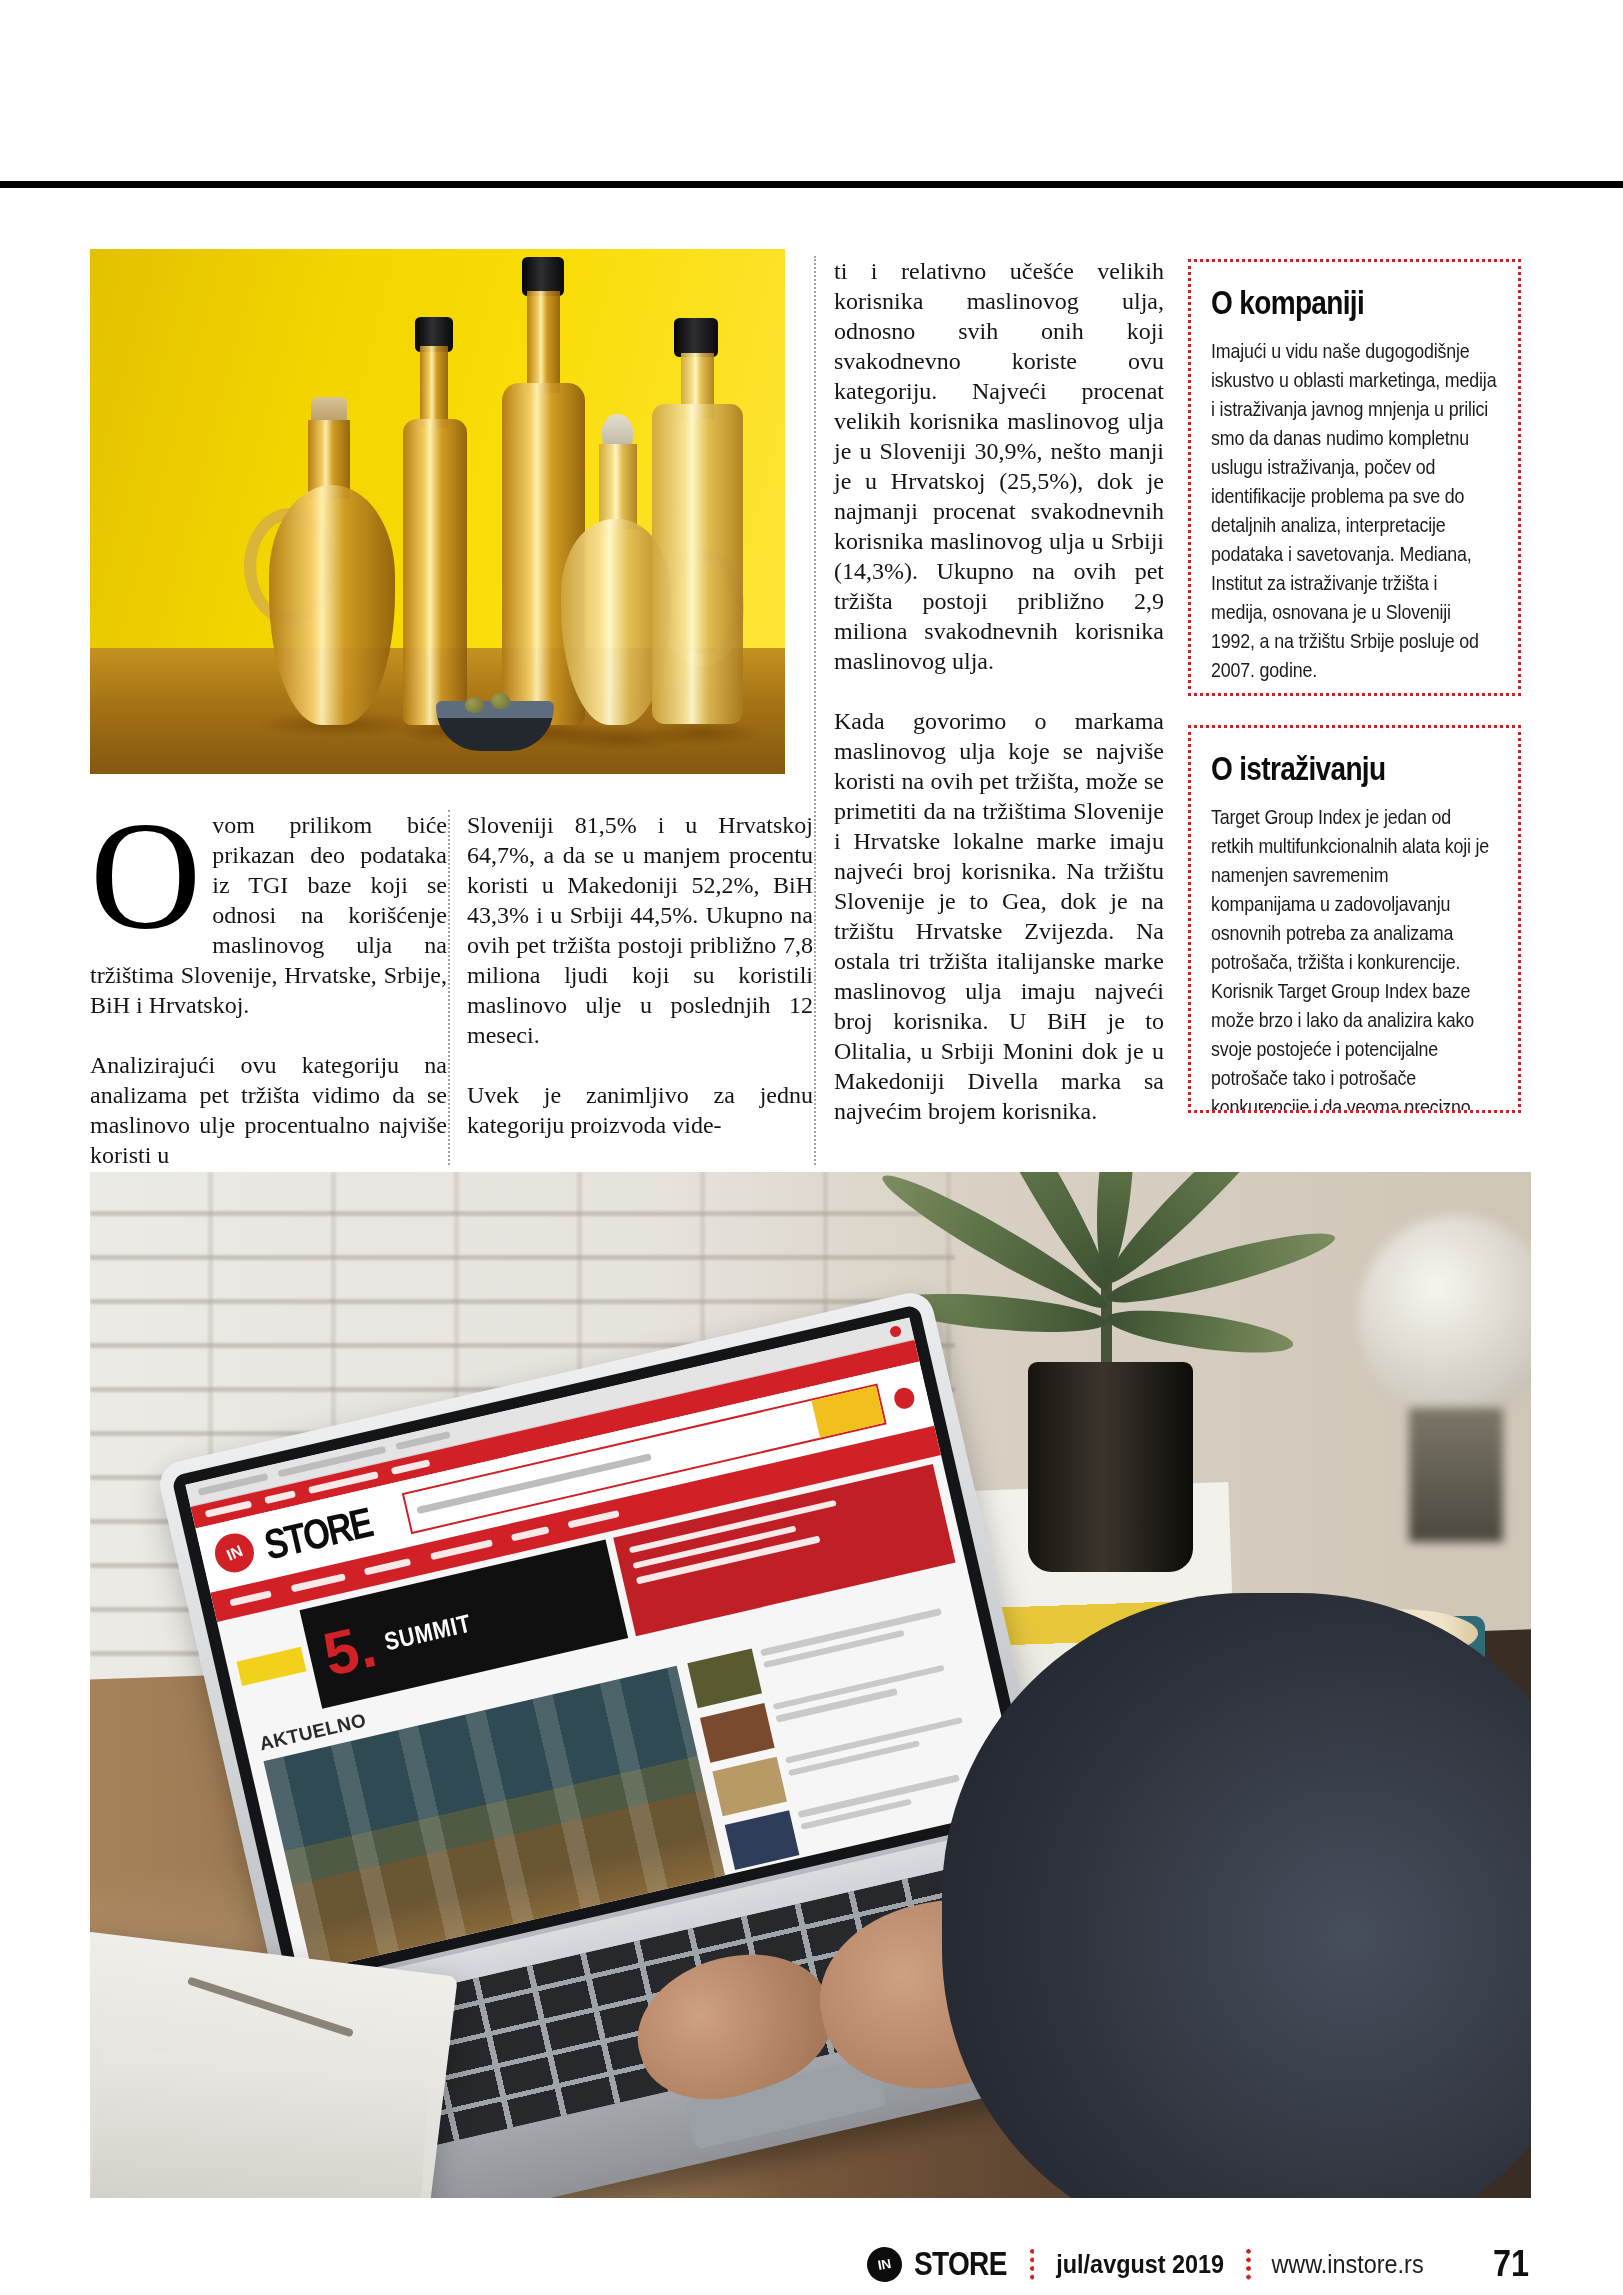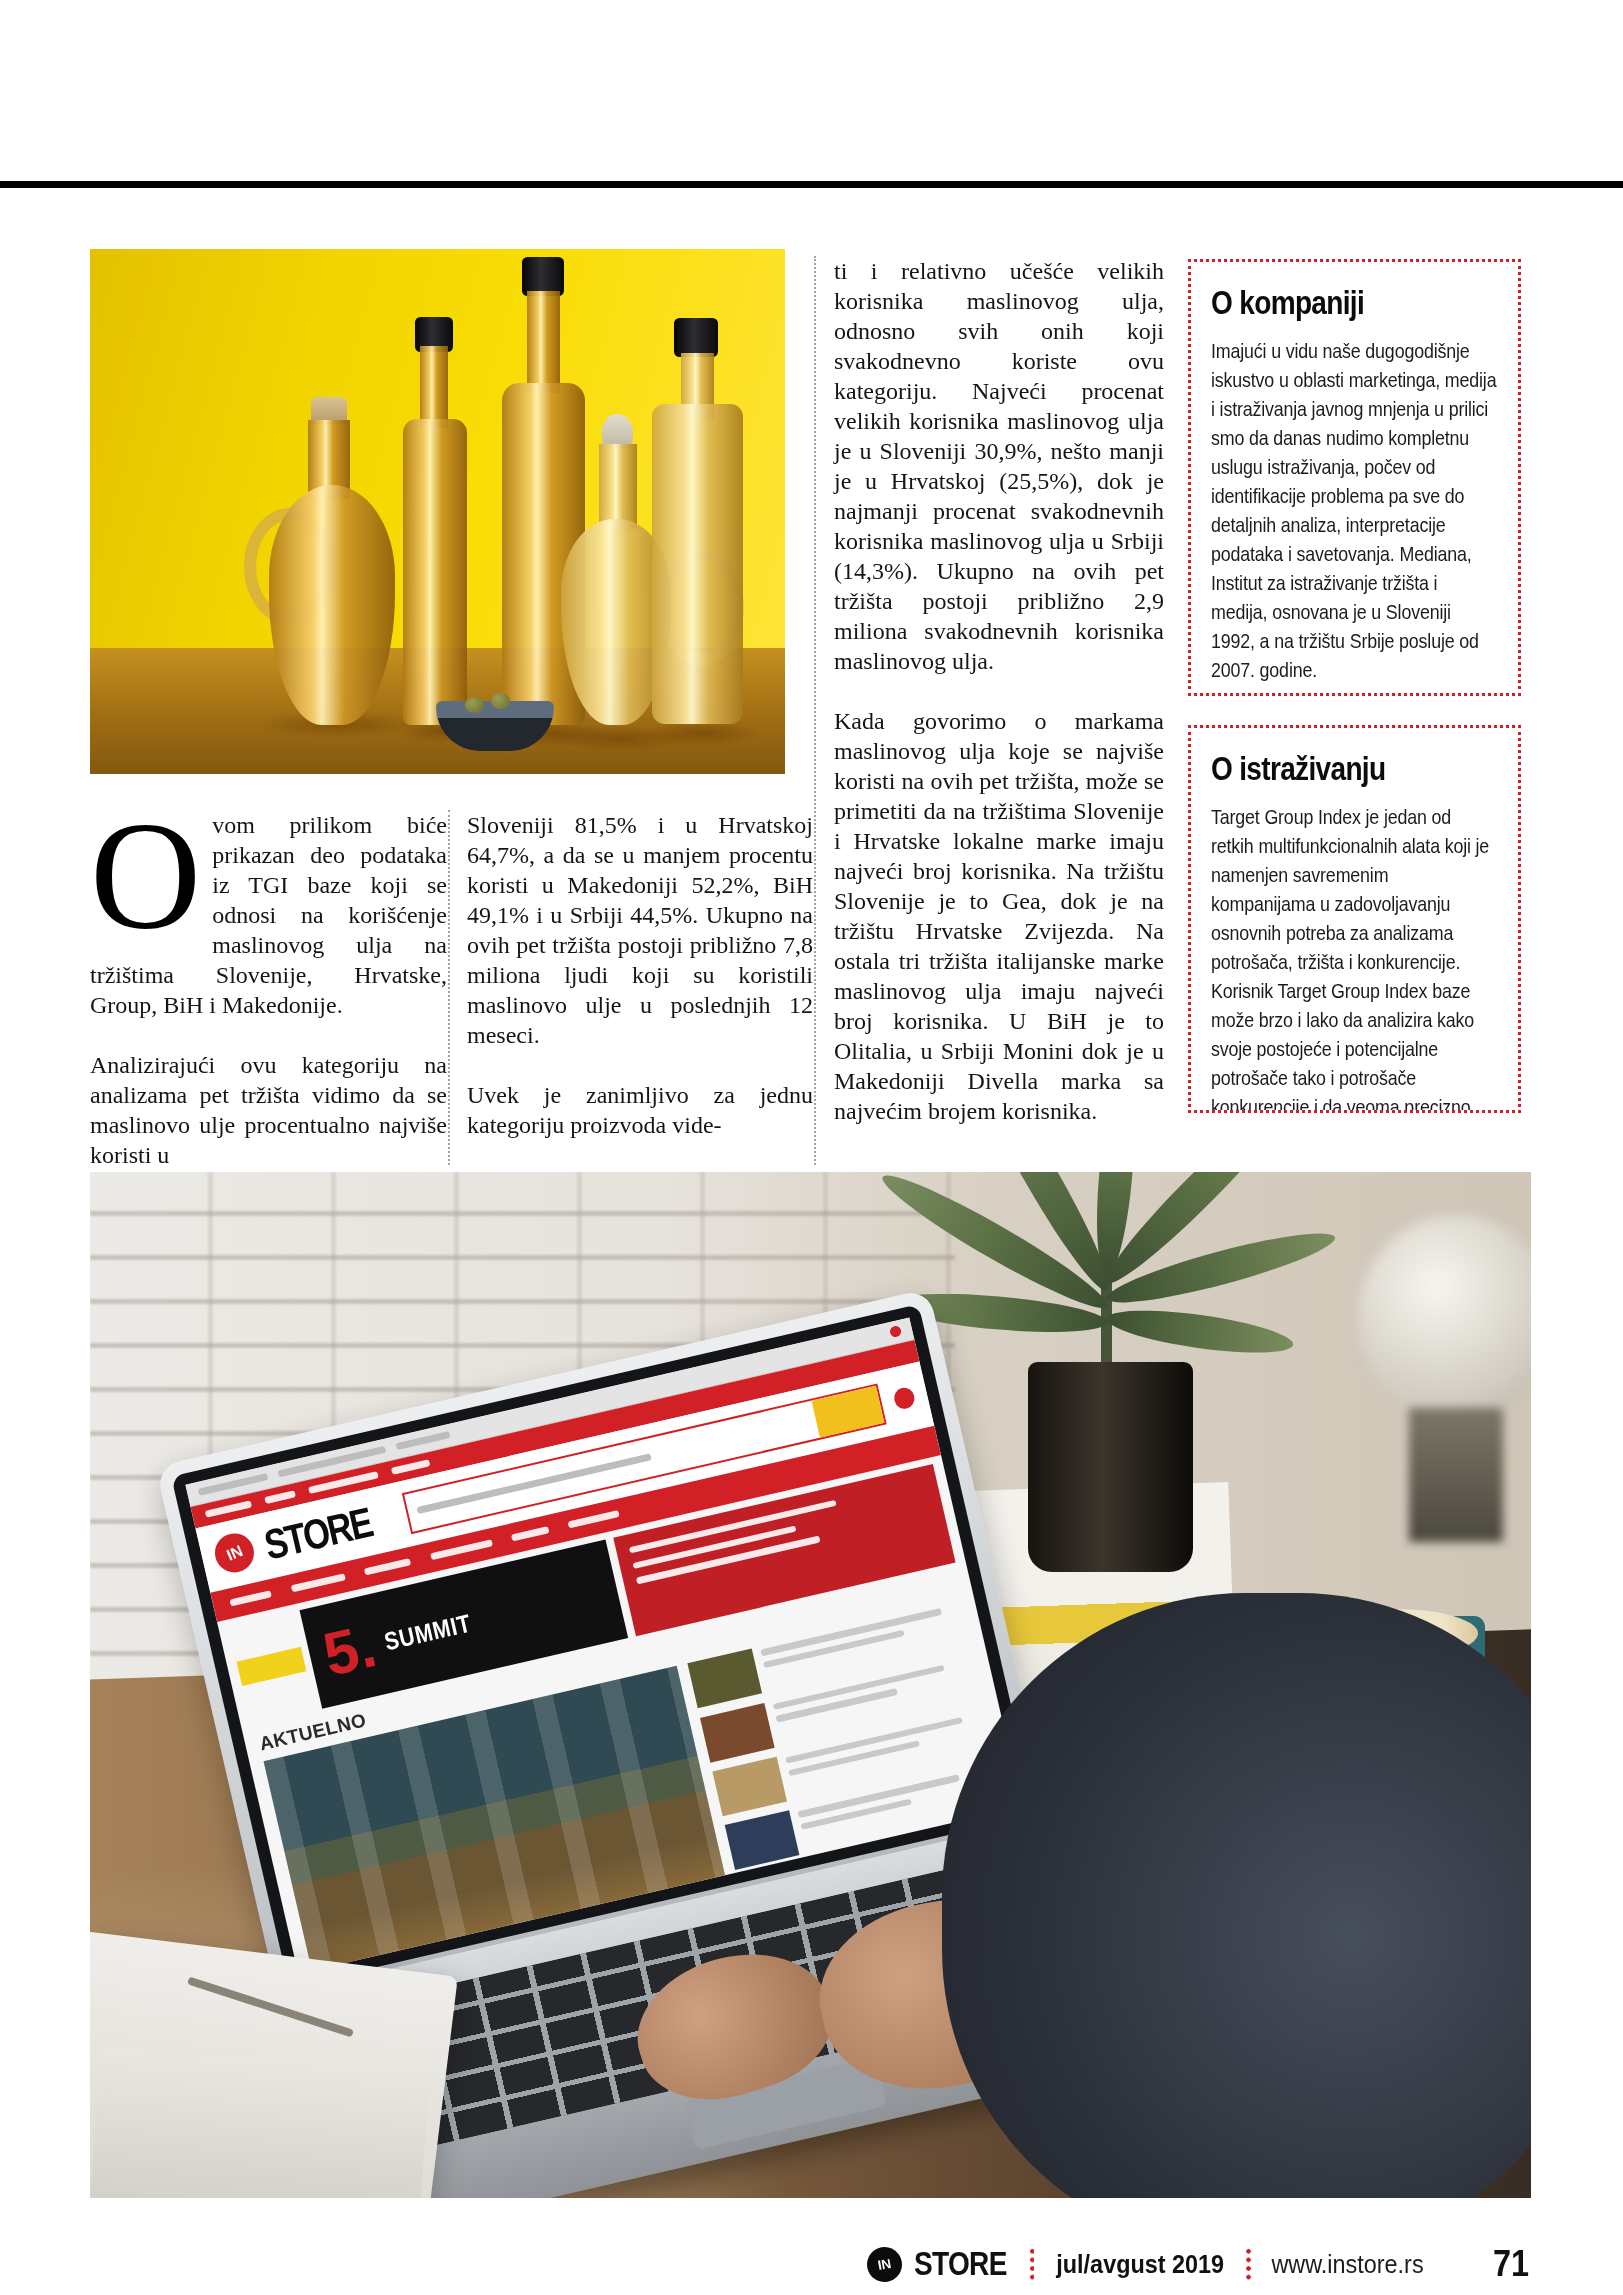--- a/index.html
+++ b/index.html
@@ -202,28 +202,28 @@
       <div class="neck glass-light" style="left:591px;top:104px;width:33px;height:66px;"></div>
       <div class="body glass-light" style="left:562px;top:155px;width:91px;height:320px;border-radius:12.6px;"></div>
     </div>
 
     <div class="bowl"></div>
     <div class="olive" style="left:375px;top:448px;"></div>
     <div class="olive" style="left:401px;top:444px;"></div>
   </div>
 
   <div class="col" style="left:90px;top:810px;width:357px;">
-    <p><span class="dropcap">O</span><span>vom prilikom biće prikazan deo podataka iz TGI baze koji se odnosi na korišćenje maslinovog ulja na tržištima Slovenije, Hrvatske, Group, BiH i Makedonije.</span></p>
+    <p><span class="dropcap">O</span><span>vom prilikom biće prikazan deo podataka iz TGI baze koji se odnosi na korišćenje maslinovog ulja na tržištima Slovenije, Hrvatske, Srbije, BiH i Hrvatskoj.</span></p>
     <p><span>Analizirajući ovu kategoriju na analizama pet tržišta vidimo da se maslinovo ulje procentualno najviše koristi u</span></p>
   </div>
 
   <div class="v-divider" style="left:448px;top:810px;height:355px;"></div>
 
   <div class="col" style="left:467px;top:810px;width:346px;">
-    <p><span>Sloveniji 81,5% i u Hrvatskoj 64,7%, a da se u manjem procentu koristi u Makedoniji 52,2%, BiH 49,1% i u Srbiji 44,5%. Ukupno na ovih pet tržišta postoji približno 7,8 miliona ljudi koji su koristili maslinovo ulje u poslednjih 12 meseci.</span></p>
+    <p><span>Sloveniji 81,5% i u Hrvatskoj 64,7%, a da se u manjem procentu koristi u Makedoniji 52,2%, BiH 43,3% i u Srbiji 44,5%. Ukupno na ovih pet tržišta postoji približno 7,8 miliona ljudi koji su koristili maslinovo ulje u poslednjih 12 meseci.</span></p>
     <p><span>Uvek je zanimljivo za jednu kategoriju proizvoda vide-</span></p>
   </div>
 
   <div class="v-divider" style="left:814px;top:256px;height:909px;"></div>
 
   <div class="col" style="left:834px;top:256px;width:330px;">
     <p><span>ti i relativno učešće velikih korisnika maslinovog ulja, odnosno svih onih koji svakodnevno koriste ovu kategoriju. Najveći procenat velikih korisnika maslinovog ulja je u Sloveniji 30,9%, nešto manji je u Hrvatskoj (25,5%), dok je najmanji procenat svakodnevnih korisnika maslinovog ulja u Srbiji (14,3%). Ukupno na ovih pet tržišta postoji približno 2,9 miliona svakodnevnih korisnika maslinovog ulja.</span></p>
     <p><span>Kada govorimo o markama maslinovog ulja koje se najviše koristi na ovih pet tržišta, može se primetiti da na tržištima Slovenije i Hrvatske lokalne marke imaju najveći broj korisnika. Na tržištu Slovenije je to Gea, dok je na tržištu Hrvatske Zvijezda. Na ostala tri tržišta italijanske marke maslinovog ulja imaju najveći broj korisnika. U BiH je to Olitalia, u Srbiji Monini dok je u Makedoniji Divella marka sa najvećim brojem korisnika.</span></p>
   </div>
 

